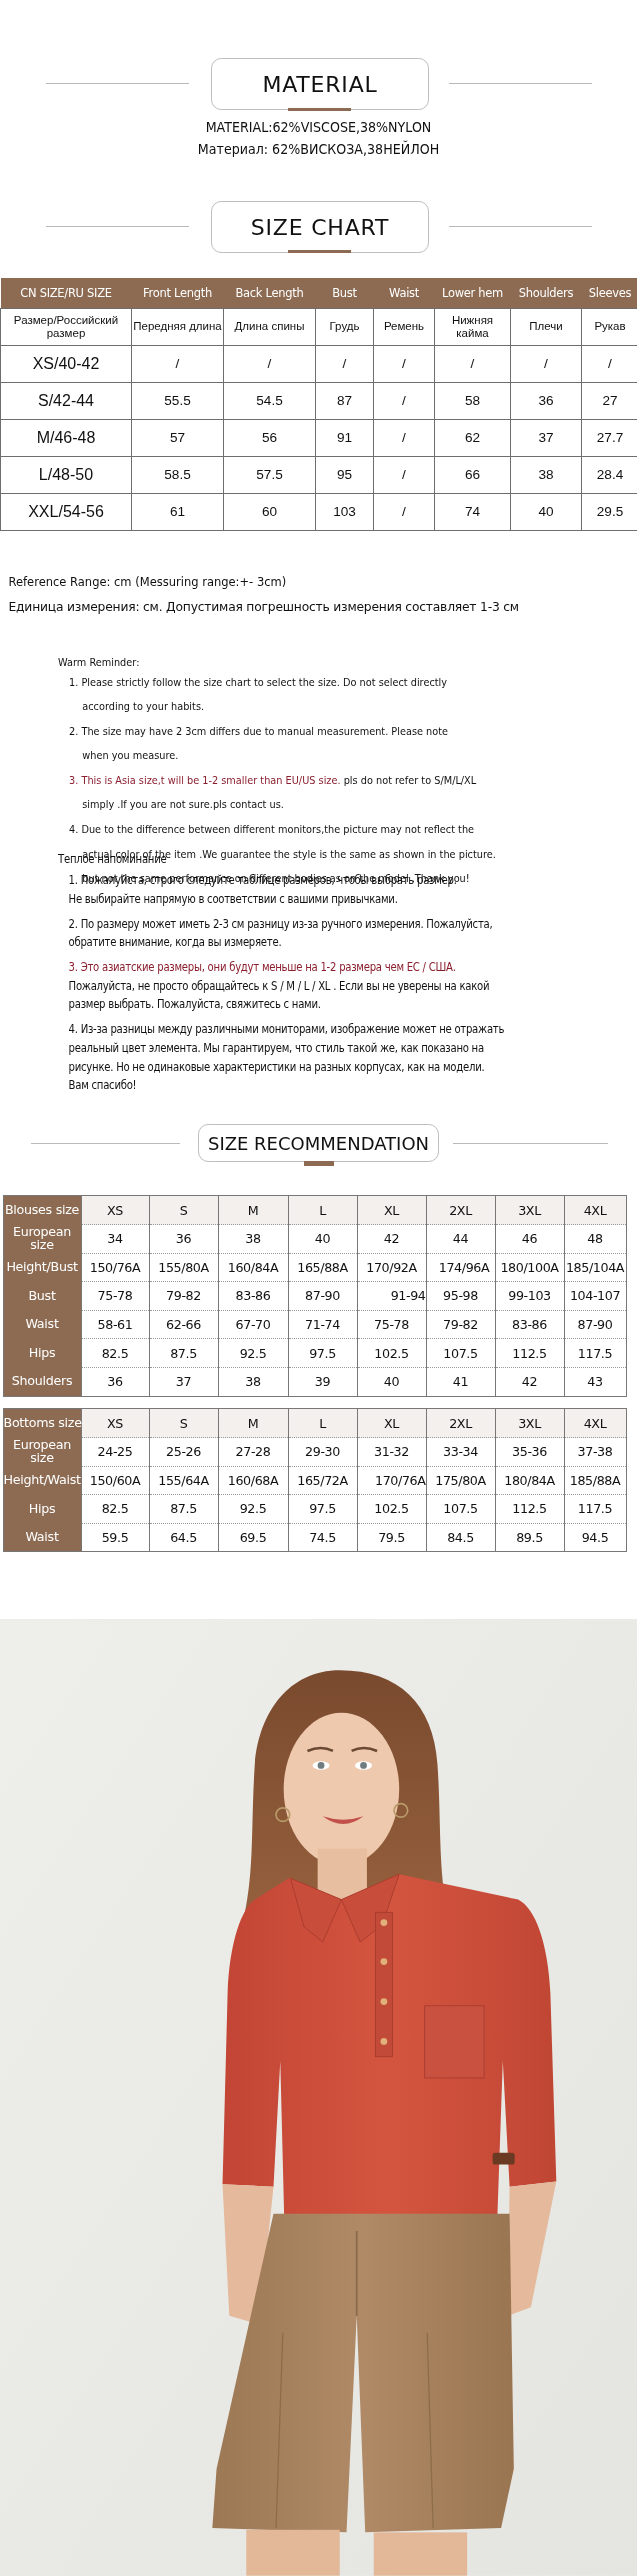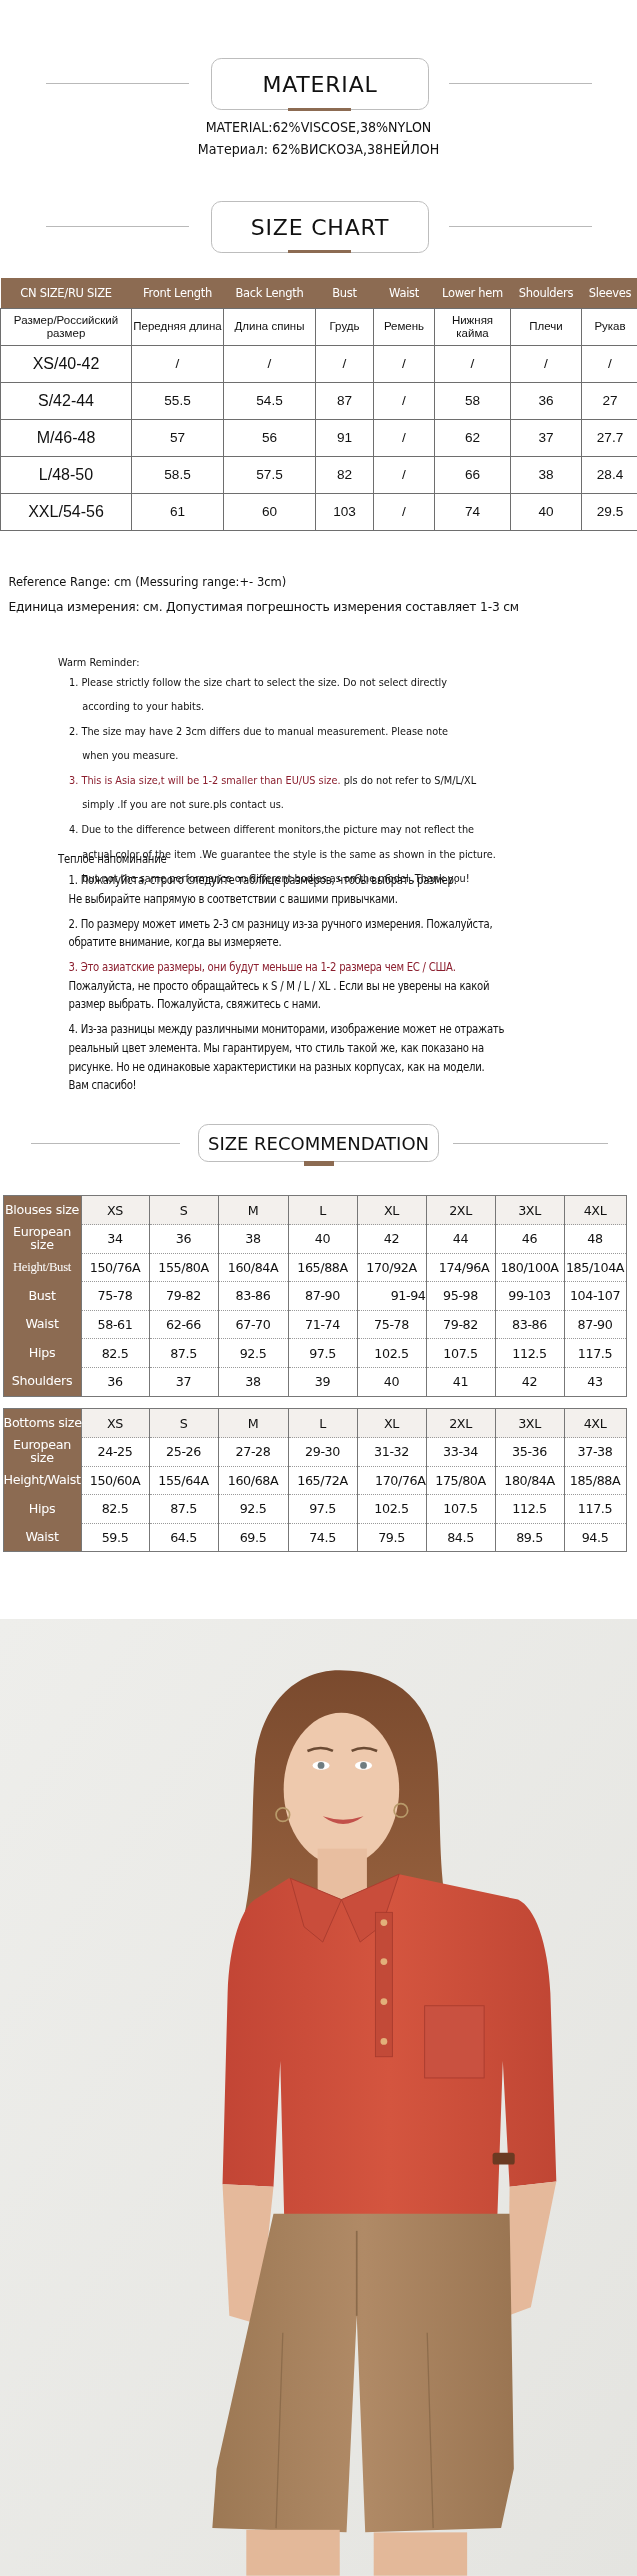--- a/index.html
+++ b/index.html
@@ -153,21 +153,21 @@
           <td>91</td>
           <td>/</td>
           <td>62</td>
           <td>37</td>
           <td>27.7</td>
         </tr>
         <tr class="data">
           <td class="size">L/48-50</td>
           <td>58.5</td>
           <td>57.5</td>
-          <td>82</td>
+          <td>95</td>
           <td>/</td>
           <td>66</td>
           <td>38</td>
           <td>28.4</td>
         </tr>
         <tr class="data">
           <td class="size">XXL/54-56</td>
           <td>61</td>
           <td>60</td>
           <td>103</td>
@@ -254,21 +254,21 @@
           <td style="height: 28.6px;">34</td>
           <td style="height: 28.6px;">36</td>
           <td style="height: 28.6px;">38</td>
           <td style="height: 28.6px;">40</td>
           <td style="height: 28.6px;">42</td>
           <td style="height: 28.6px;">44</td>
           <td style="height: 28.6px;">46</td>
           <td style="height: 28.6px;">48</td>
         </tr>
         <tr>
-          <td class="lab" style="white-space: normal; height: 28.6px; font-family: Liberation Serif, serif;">Height/Bust</td>
+          <td class="lab" style="white-space: normal; height: 28.6px;">Height/Bust</td>
           <td style="height: 28.6px;">150/76A</td>
           <td style="height: 28.6px;">155/80A</td>
           <td style="height: 28.6px;">160/84A</td>
           <td style="height: 28.6px; margin-left: 30px;">165/88A</td>
           <td style="height: 28.6px;">170/92A</td>
           <td style="height: 28.6px; padding-left: 7px;">174/96A</td>
           <td style="height: 28.6px;">180/100A</td>
           <td style="height: 28.6px;">185/104A</td>
         </tr>
         <tr>

